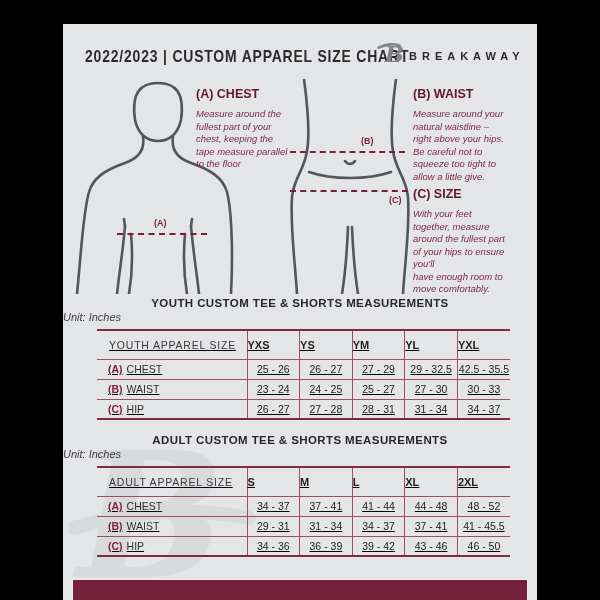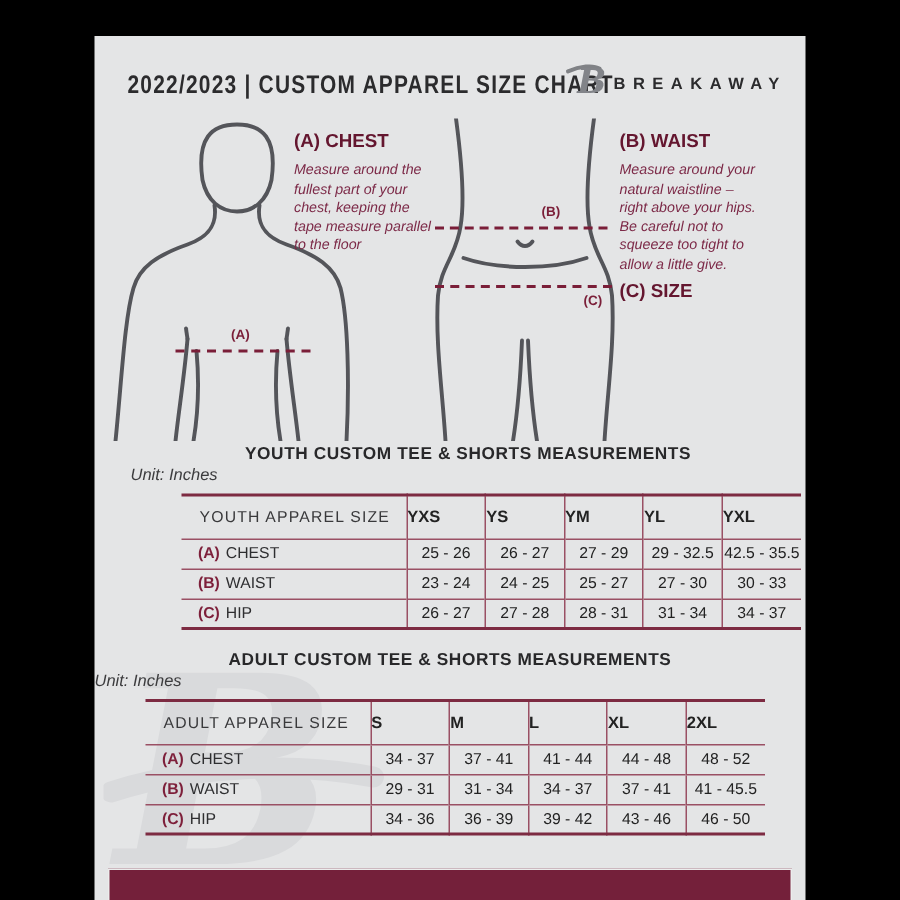--- a/index.html
+++ b/index.html
@@ -42,21 +42,21 @@
     font-family:"DejaVu Serif", serif; font-style:italic; font-weight:700;
     font-size:175px; line-height:1; color:#d9dadc; user-select:none;
   }
   .watermark .wm-swoosh { position:absolute; left:-8px; top:60px; }
 
   
   .section { position:absolute; left:0; width:474px; z-index:1; }
   .tbl-title { text-align:center; font-size:11.5px; font-weight:700; color:#28282a; letter-spacing:0.4px; }
   .tbl-unit  { text-align:left; font-size:11px; font-style:italic; color:#3c3c3e; margin-top:2px; }
   table { border-collapse:collapse; margin-left:34px; margin-top:6px; table-layout:fixed; }
-  table { border-top:2px solid #7d2b42; border-bottom:2px solid #7d2b42; }
+  table { border-top:2px solid #7d2b42; border-bottom:2px solid #7d2b42;text-decoration:underline; }
   col.c-label { width:150px; }
   col.c-size  { width:52.6px; }
   th, td { font-weight:normal; }
   thead th { height:29px; }
   tbody td { height:20px; border-top:1.6px solid #9a5064; }
   th:not(:first-child), td:not(:first-child) { border-left:1.6px solid #9a5064; }
   .h-label { text-align:left; padding-left:12px; font-size:10.5px; color:#39393b; letter-spacing:0.8px; }
   .h-size  { text-align:left; font-size:11px; font-weight:700; color:#222; }
   .r-label { text-align:left; padding-left:11px; font-size:10.5px; color:#2e2e30; }
   .r-label .key { font-weight:700; color:#7d1f3a; margin-right:4px; }
@@ -124,30 +124,37 @@
       <h3>(B) WAIST</h3>
       <p>Measure around your
 natural waistline –
 right above your hips.
 Be careful not to
 squeeze too tight to
 allow a little give.</p>
     </div>
     <div class="instr" style="left:350px; top:163px;">
       <h3>(C) SIZE</h3>
+      <p>With your feet
+together, measure
+around the fullest part
+of your hips to ensure
+you'll
+have enough room to
+move comfortably.</p>
     </div>
 
     <div class="watermark">
       <svg class="wm-swoosh" width="190" height="60" viewBox="0 0 190 60">
         <path d="M5 40 C 60 22, 130 20, 180 30" fill="none" stroke="#d9dadc" stroke-width="14" stroke-linecap="round"></path>
       </svg>
       <span>B</span>
     </div>
 
-    <div class="section" style="top:273px;padding-left:24px;">
+    <div class="section" style="top:273px;">
       <div class="tbl-title">YOUTH CUSTOM TEE &amp; SHORTS MEASUREMENTS</div>
       <div class="tbl-unit">Unit: Inches</div>
       <table>
         <colgroup>
             <col class="c-label">
             <col class="c-size">
             <col class="c-size">
             <col class="c-size">
             <col class="c-size">
             <col class="c-size">

